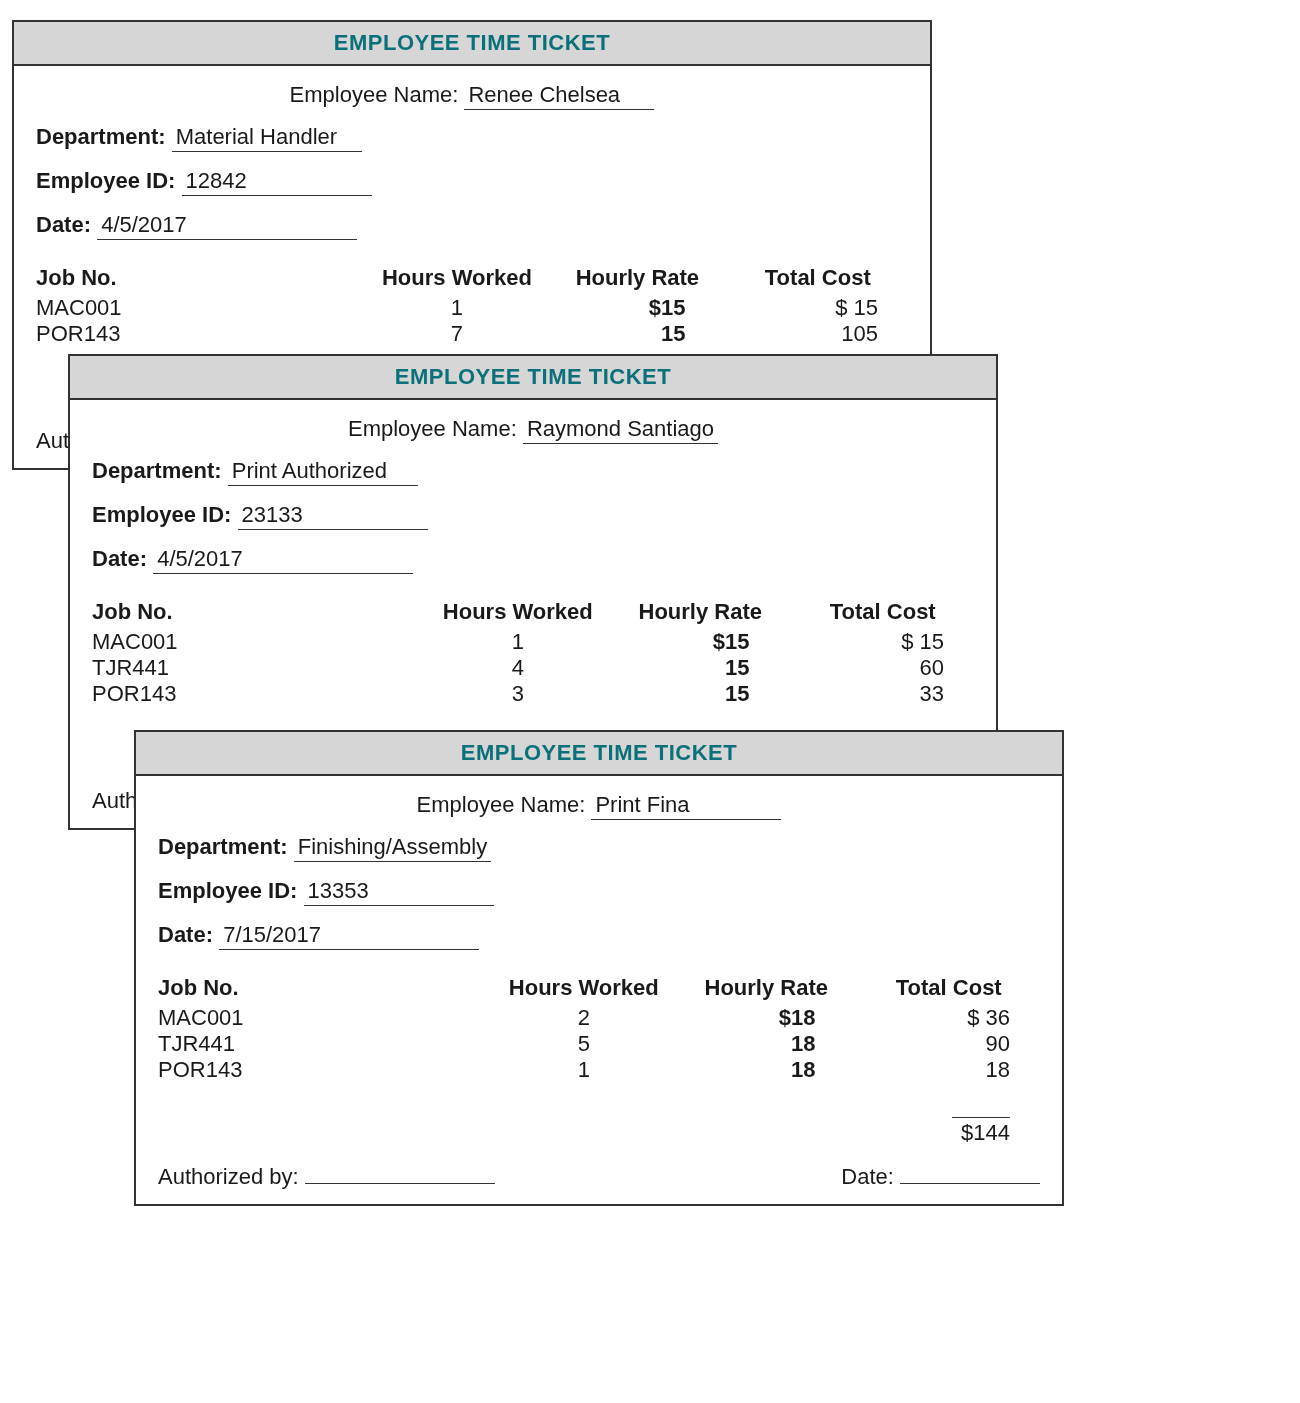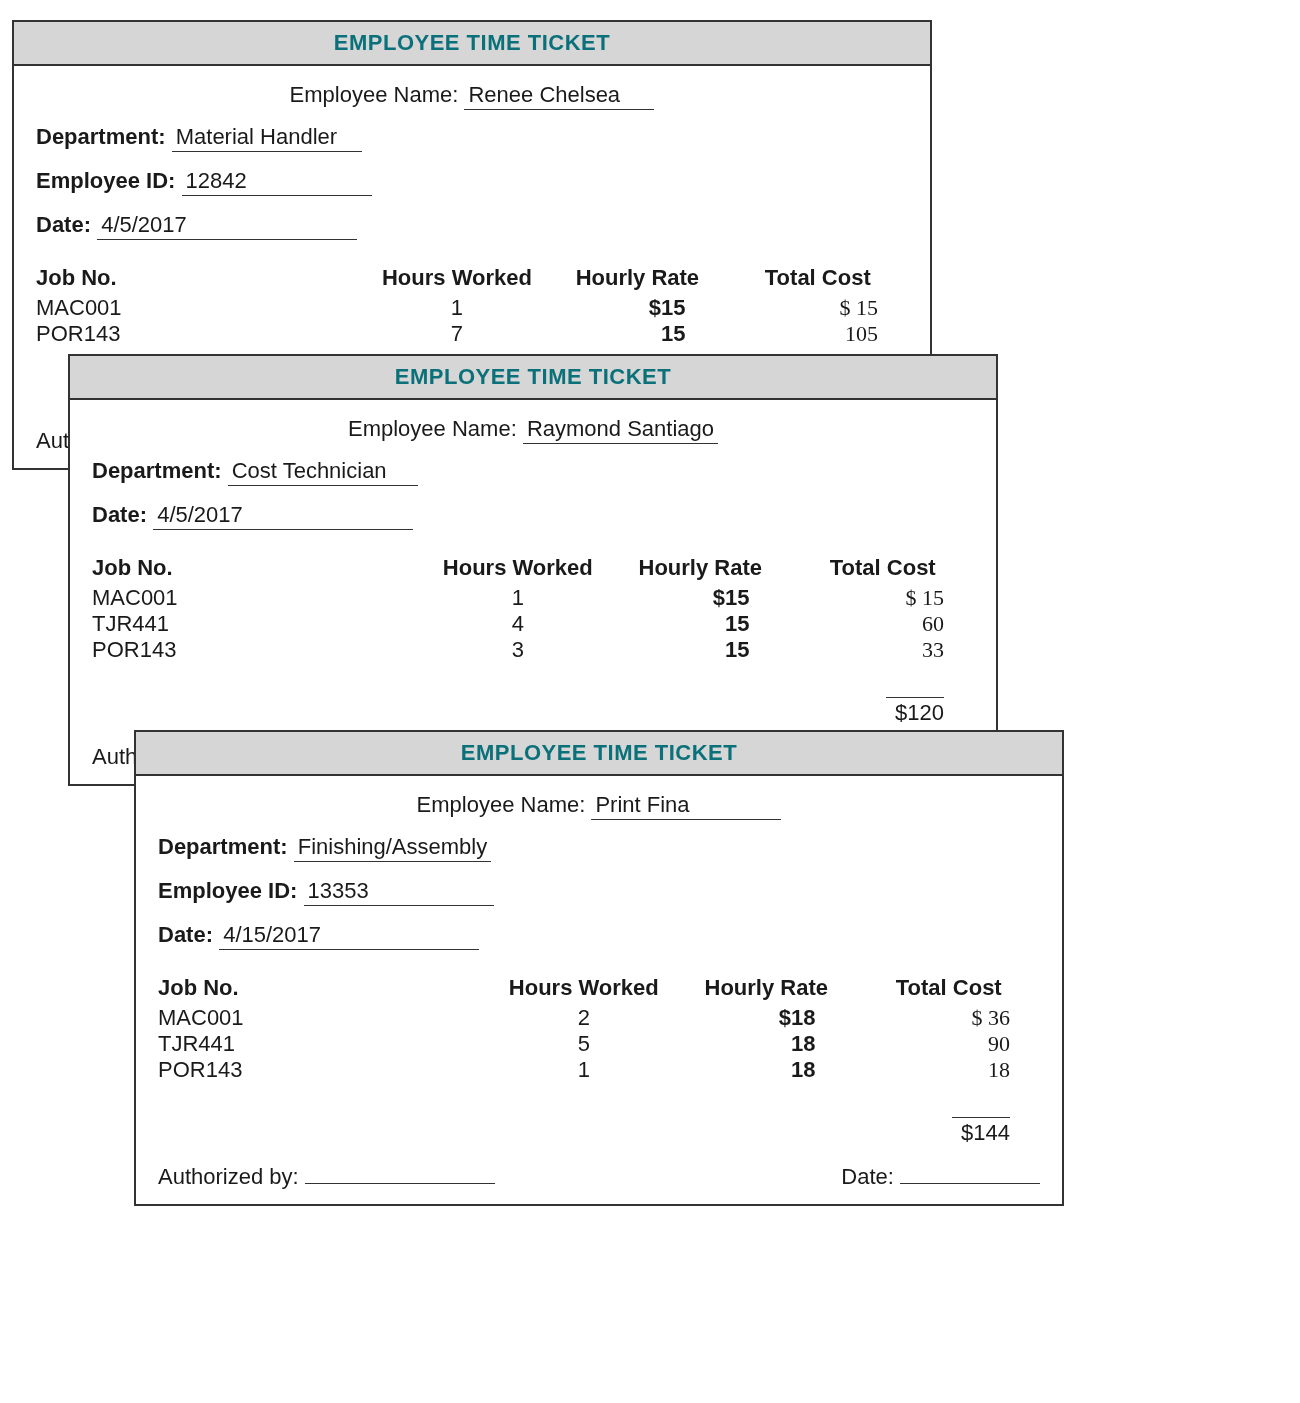--- a/index.html
+++ b/index.html
@@ -56,21 +56,21 @@
     grid-template-columns: 2.2fr 1.2fr 1.2fr 1.2fr;
     align-items: baseline;
   }
   .jobs-head {
     font-weight: 700;
     margin-bottom: 4px;
   }
   .jobs-head .c2, .jobs-head .c3, .jobs-head .c4 { text-align: center; margin-top: 9px; }
   .jobs-row .c2 { text-align: center; }
   .jobs-row .c3 { text-align: right; padding-right: 42px; font-weight: bold; }
-  .jobs-row .c4 { text-align: right; padding-right: 30px; font-family: Liberation Serif, serif; }
+  .jobs-row .c4 { text-align: right; padding-right: 30px; }
   .jobs-total .c4 {
     text-align: right;
     padding-right: 30px;
     margin-top: 34px;
   }
   .sum-rule {
     display: inline-block;
     border-top: 1.5px solid #333333;
     padding-top: 2px;
     min-width: 58px;
@@ -155,21 +155,25 @@
   <div class="ticket-header">EMPLOYEE TIME TICKET</div>
   <div class="ticket-body">
 
     <div class="emp-name-row">
       <span class="label" style="font-weight:400;">Employee Name:</span>
       <span class="uline">Raymond Santiago</span>
     </div>
 
     <div class="info-row">
       <span class="label">Department:</span>
-      <span class="uline">Cost Technician</span>
+      <span class="uline">Print Authorized</span>
+    </div>
+    <div class="info-row">
+      <span class="label">Employee ID:</span>
+      <span class="uline">23133</span>
     </div>
     <div class="info-row">
       <span class="label">Date:</span>
       <span class="uline" style="min-width:260px;">4/5/2017</span>
     </div>
 
     <div class="jobs">
       <div class="jobs-head">
         <div class="c1">Job No.</div>
         <div class="c2">Hours Worked</div>
@@ -220,21 +224,21 @@
     <div class="info-row">
       <span class="label">Department:</span>
       <span class="uline">Finishing/Assembly</span>
     </div>
     <div class="info-row">
       <span class="label">Employee ID:</span>
       <span class="uline">13353</span>
     </div>
     <div class="info-row">
       <span class="label">Date:</span>
-      <span class="uline" style="min-width:260px;">4/15/2017</span>
+      <span class="uline" style="min-width:260px;">7/15/2017</span>
     </div>
 
     <div class="jobs">
       <div class="jobs-head">
         <div class="c1">Job No.</div>
         <div class="c2">Hours Worked</div>
         <div class="c3">Hourly Rate</div>
         <div class="c4">Total Cost</div>
       </div>
       <div class="jobs-row">

